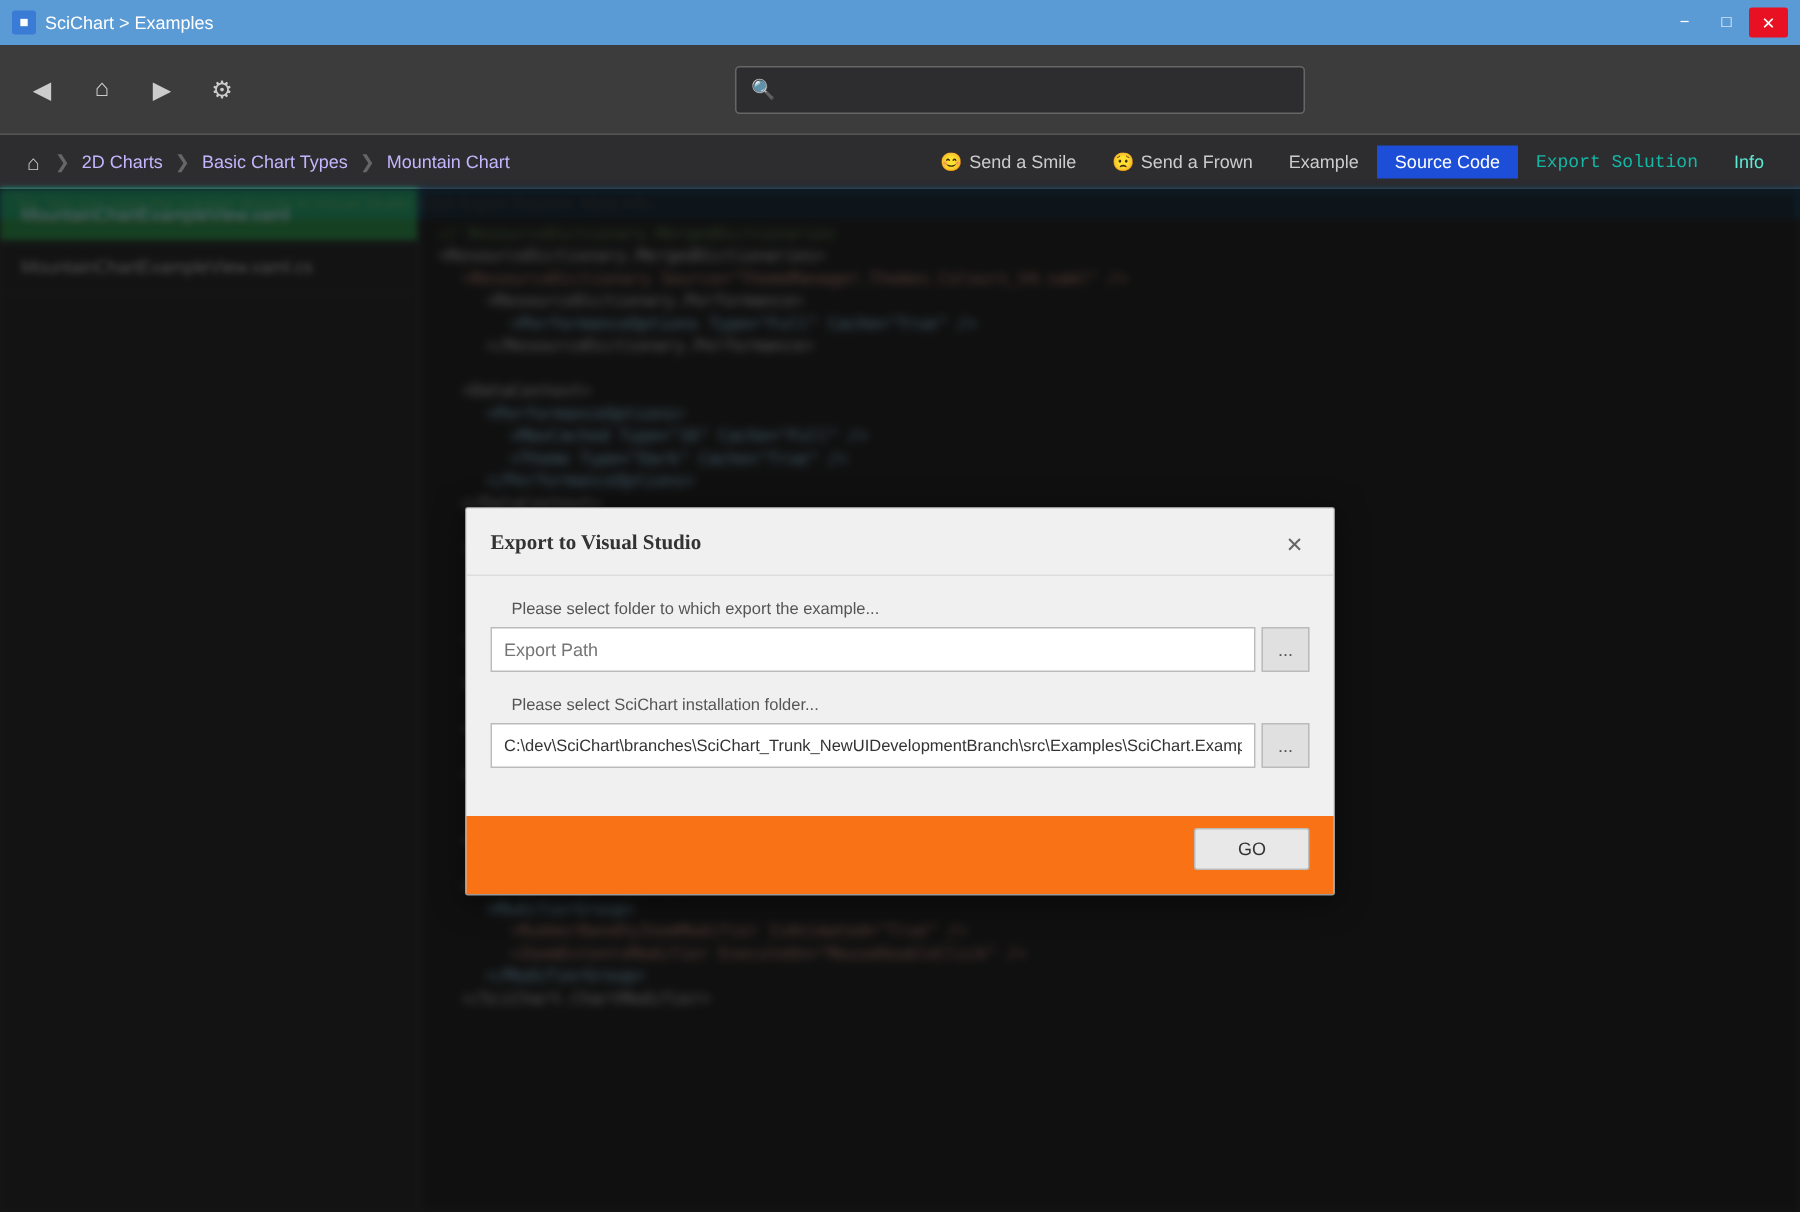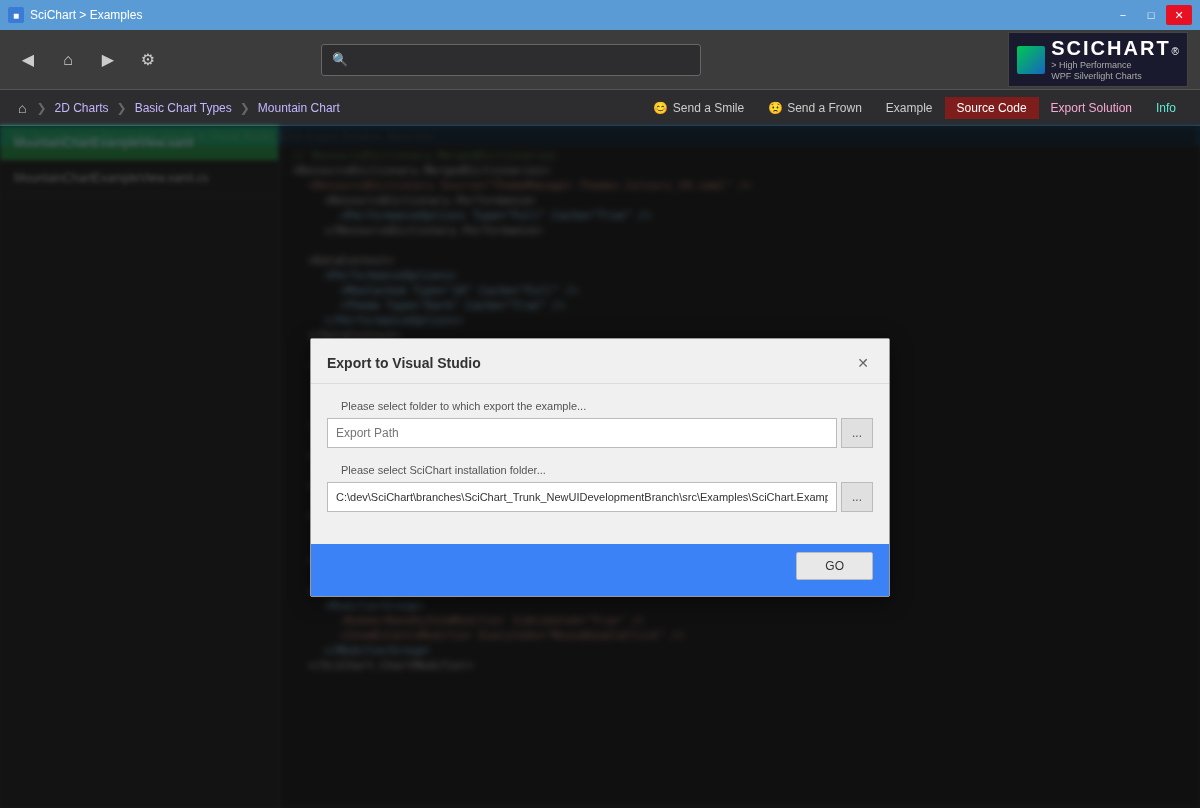--- a/index.html
+++ b/index.html
@@ -164,24 +164,25 @@
       color: #ccc;
       cursor: pointer;
       border: none;
       background: transparent;
       display: flex;
       align-items: center;
       gap: 4px;
     }
     .action-btn.active {
       color: white;
-      background: #7f1d1d;
+      background: #1d4ed8;
     }
     .action-btn.export {
-      color: #f9a8d4;
+      color: #14b8a6;
+      font-family: Liberation Mono, monospace;
     }
     .action-btn.info {
       color: #5eead4;
     }
 
     
     .main-area {
       display: flex;
       height: calc(808px - 30px - 60px - 36px);
       position: relative;
@@ -252,20 +253,21 @@
       padding: 14px 16px 10px 16px;
       display: flex;
       align-items: center;
       justify-content: space-between;
       border-bottom: 1px solid #ddd;
     }
     .modal-title {
       font-size: 14px;
       font-weight: 600;
       color: #333;
+      font-family: Liberation Serif, serif;
     }
     .modal-close {
       background: transparent;
       border: none;
       font-size: 14px;
       color: #666;
       cursor: pointer;
       width: 20px;
       height: 20px;
       display: flex;
@@ -313,21 +315,21 @@
       display: flex;
       align-items: center;
       justify-content: center;
       font-size: 12px;
       color: #555;
     }
     .modal-footer {
       padding: 8px 16px 16px 16px;
       display: flex;
       justify-content: flex-end;
-      background: #3b82f6;
+      background: #f97316;
     }
     .go-btn {
       padding: 6px 28px;
       background: #e8e8e8;
       border: 1px solid #bbb;
       font-size: 12px;
       color: #333;
       cursor: pointer;
       border-radius: 2px;
     }
@@ -365,33 +367,20 @@
 <div class="toolbar">
   <button class="nav-btn">◀</button>
   <button class="nav-btn">⌂</button>
   <button class="nav-btn">▶</button>
   <button class="nav-btn">⚙</button>
 
   <div class="search-bar">
     <span style="color:#999;font-size:13px;">🔍</span>
   </div>
 
-  <div class="logo-area">
-    <div class="logo-box">
-      <div class="logo-icon"></div>
-      <div>
-        <div style="display:flex;align-items:baseline;gap:1px;">
-          <span style="color:white;font-size:20px;font-weight:900;letter-spacing:2px;">SCICHART</span>
-          <sup style="color:white;font-size:10px;">®</sup>
-        </div>
-        <div style="color:#aaa;font-size:9px;line-height:1.2;">&gt; High Performance</div>
-        <div style="color:#aaa;font-size:9px;line-height:1.2;">WPF Silverlight Charts</div>
-      </div>
-    </div>
-  </div>
 </div>
 
 <div class="breadcrumb-bar">
   <span class="breadcrumb-home">⌂</span>
   <span class="breadcrumb-sep">❯</span>
   <span class="breadcrumb-item">2D Charts</span>
   <span class="breadcrumb-sep">❯</span>
   <span class="breadcrumb-item">Basic Chart Types</span>
   <span class="breadcrumb-sep">❯</span>
   <span class="breadcrumb-item">Mountain Chart</span>

